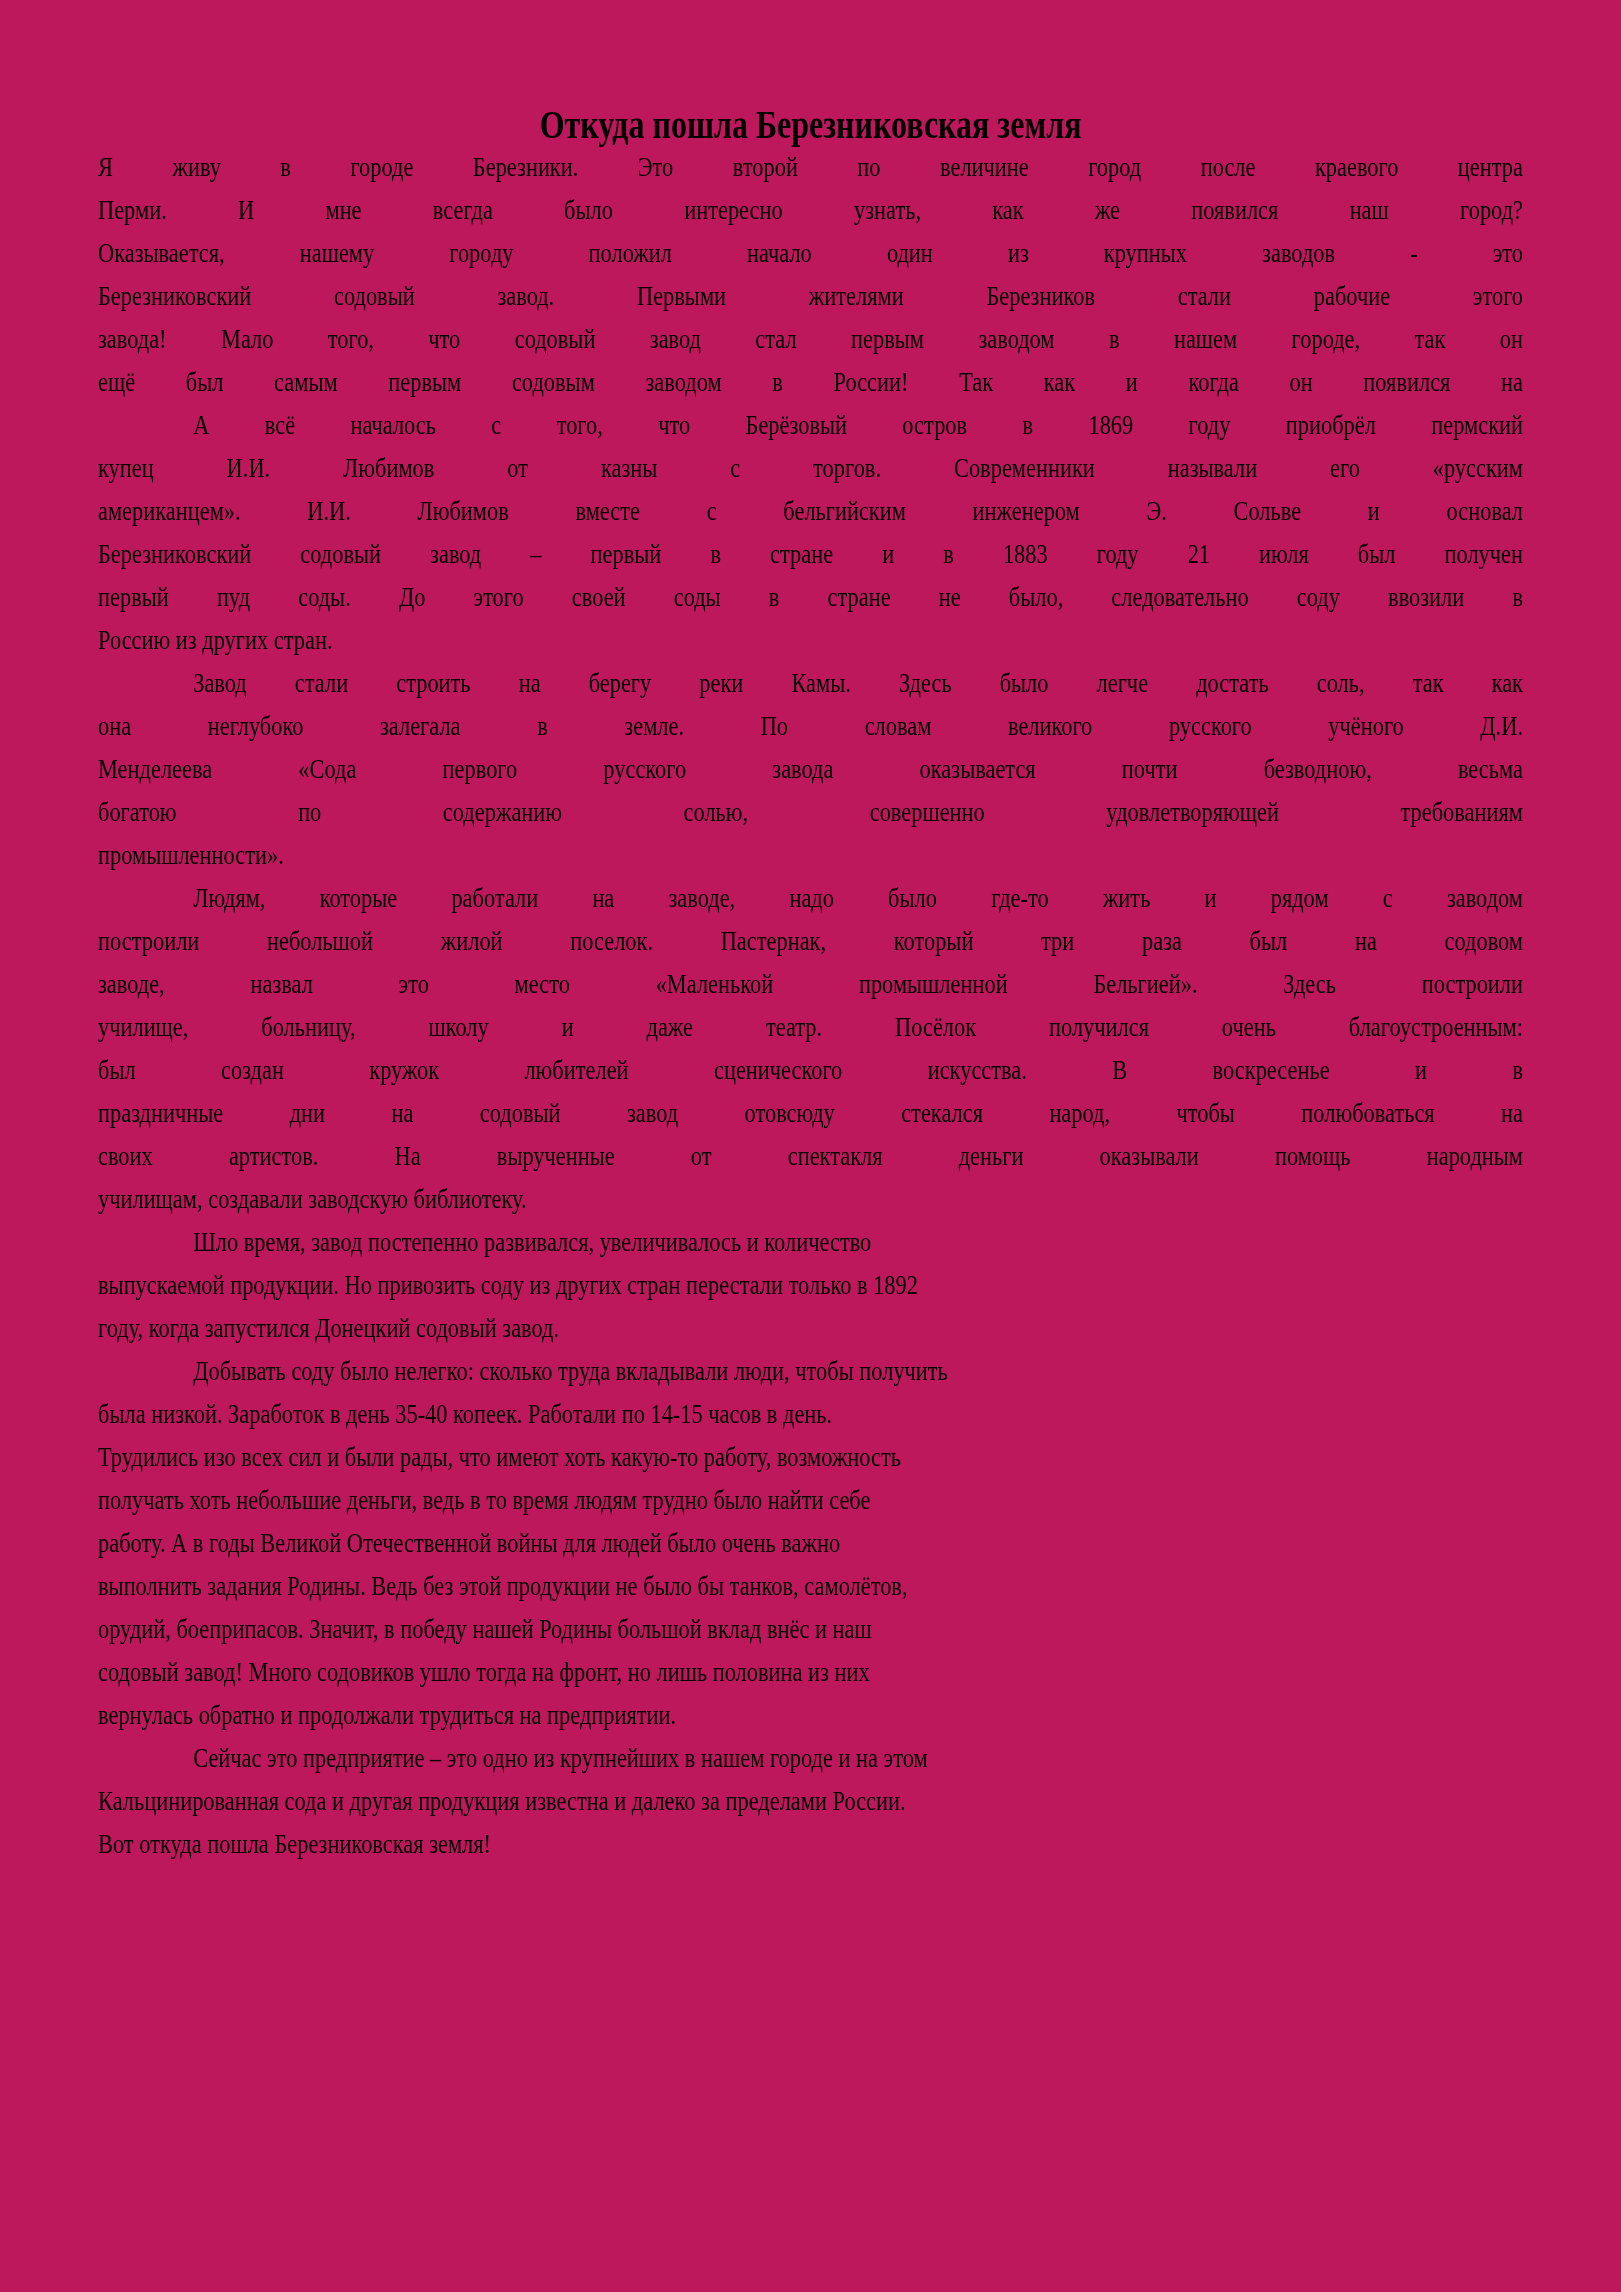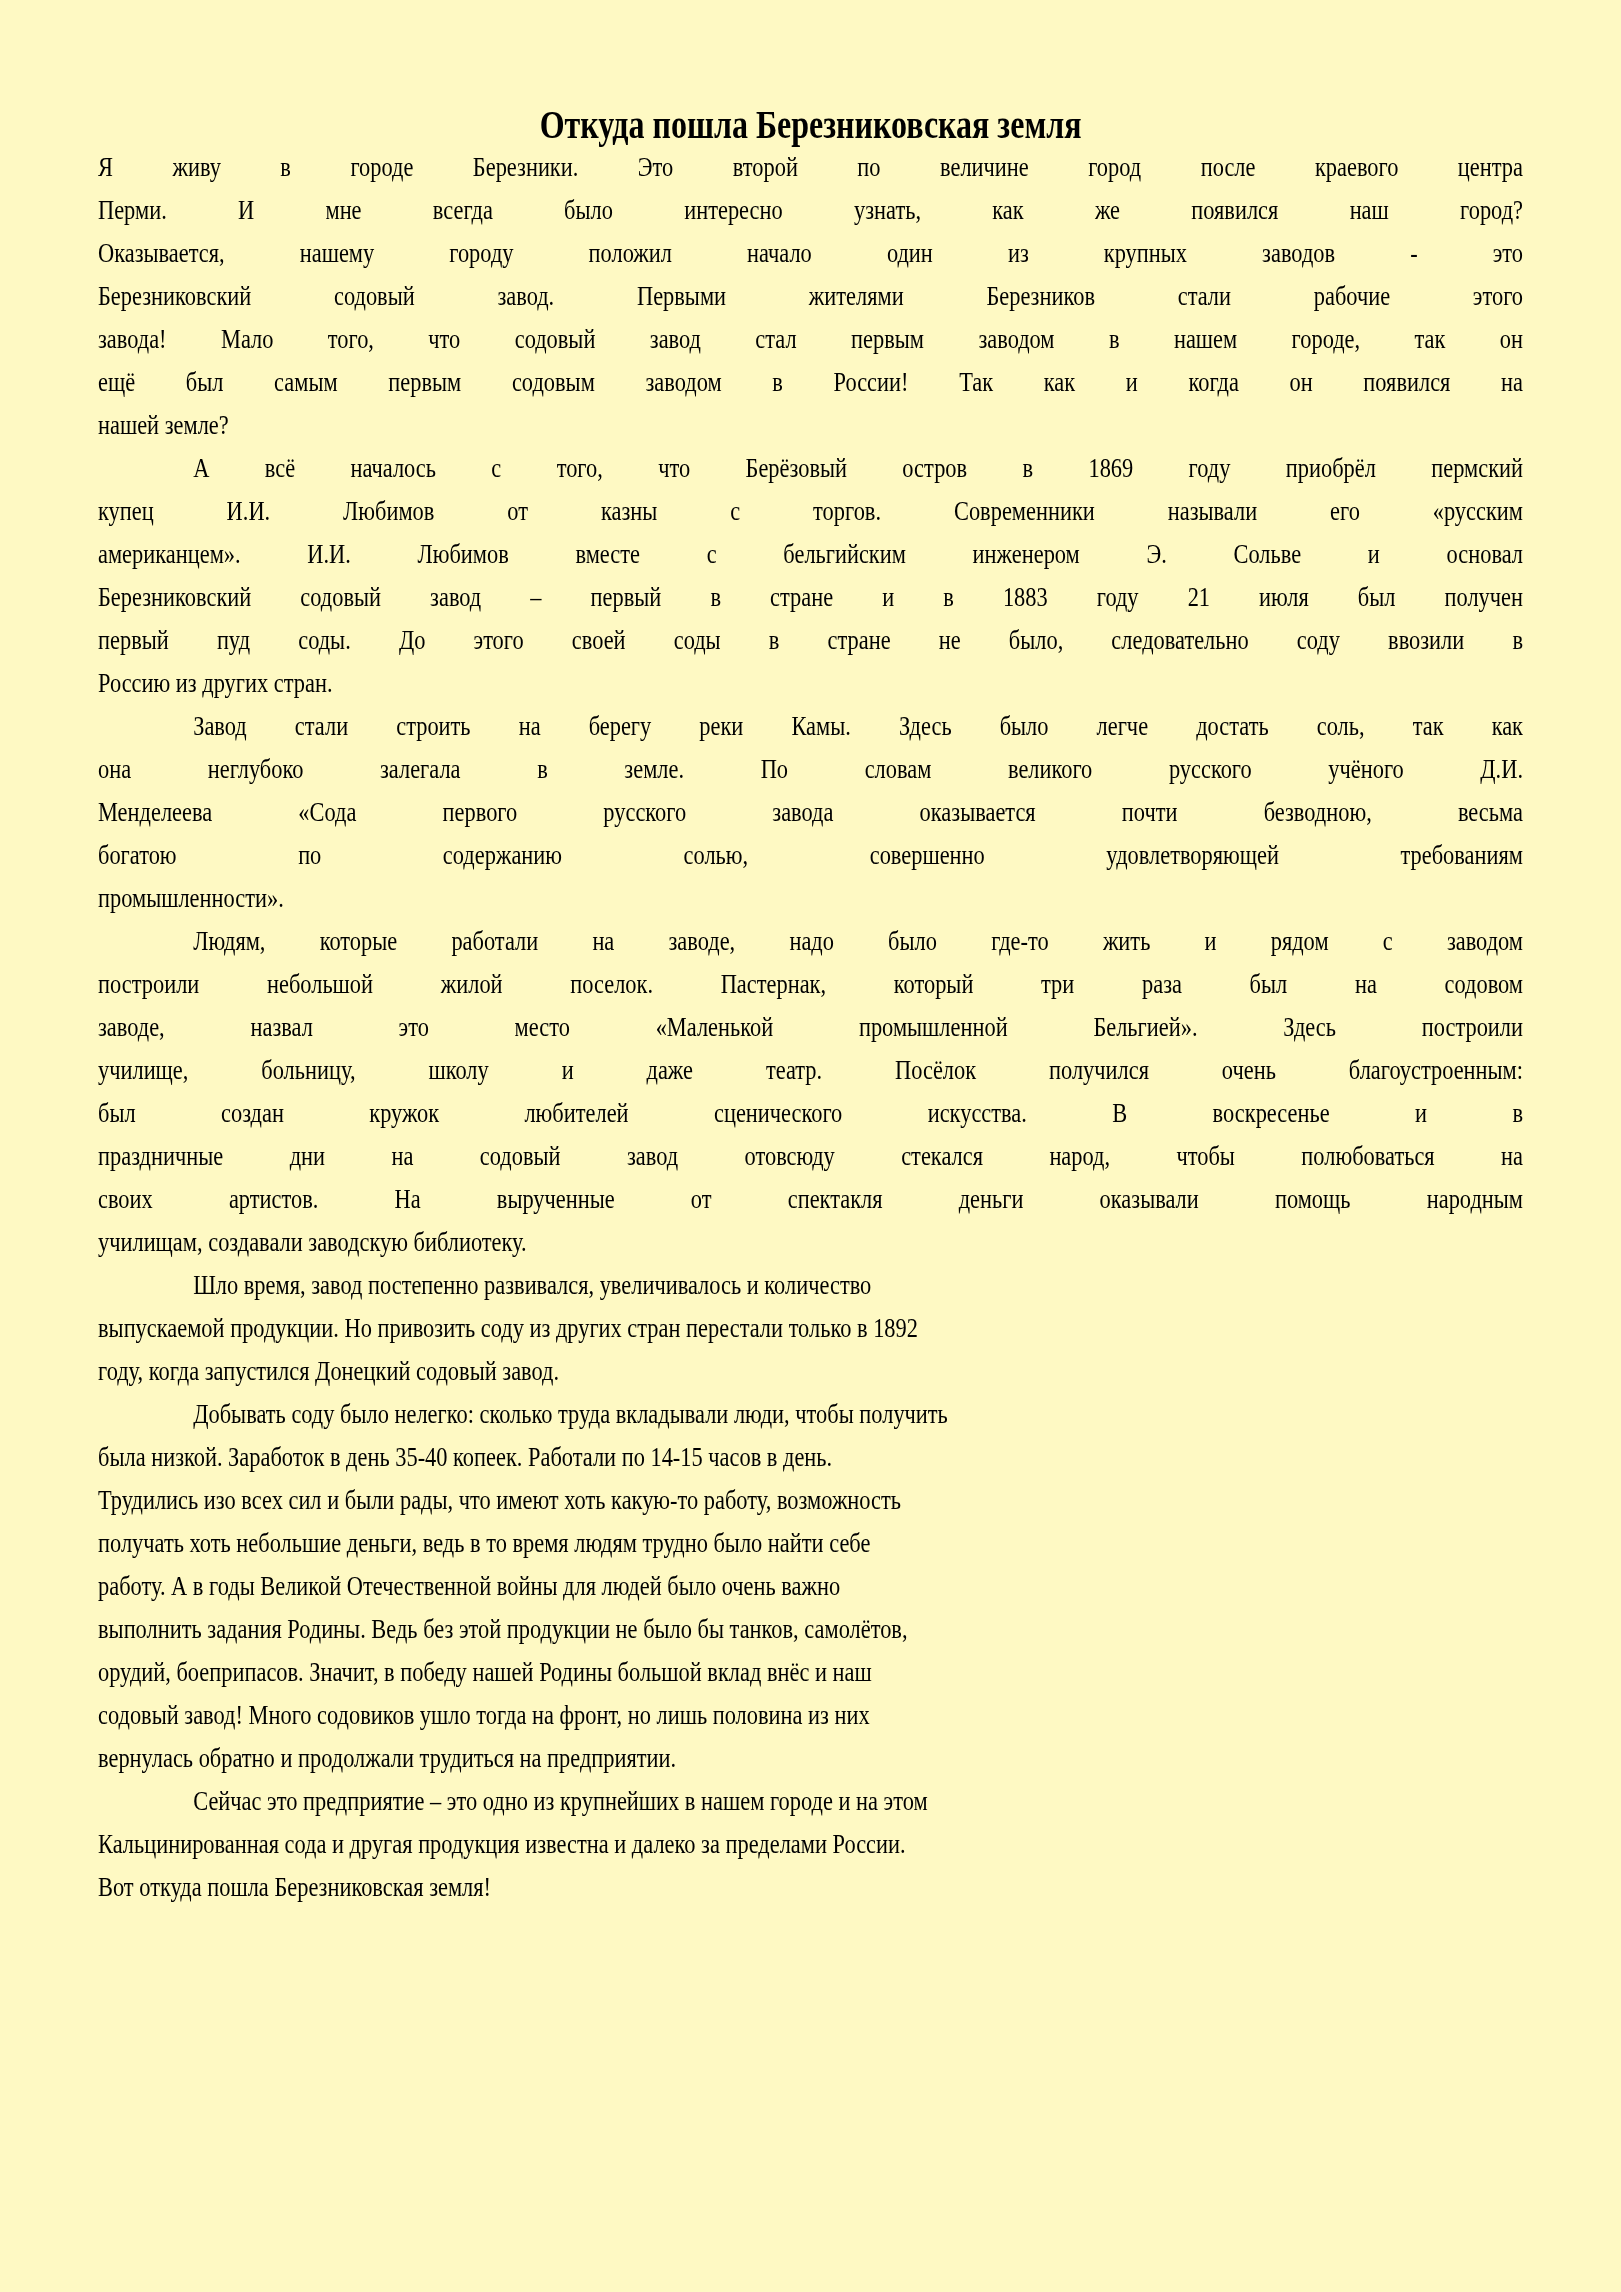--- a/index.html
+++ b/index.html
@@ -14,21 +14,21 @@
     overflow: hidden;
     color: #000000;
     font-family: "Liberation Serif", "DejaVu Serif", serif;
   }
   .page {
     position: absolute;
     left: 0;
     top: 0;
     width: 1621px;
     height: 2293px;
-    background: #fef9c3;
+    background: #be185d;
   }
   .title {
     position: absolute;
     left: 0;
     width: 1621px;
     top: 102px;
     height: 45px;
     text-align: center;
     font-weight: bold;
     font-size: 40px;
@@ -94,23 +94,20 @@
         </div>
         <div class="line just">
           <span class="txt">Березниковский содовый завод. Первыми жителями Березников стали рабочие этого</span>
         </div>
         <div class="line just">
           <span class="txt">завода!  Мало того, что содовый завод стал первым заводом в нашем городе, так  он</span>
         </div>
         <div class="line just">
           <span class="txt">ещё был самым первым содовым заводом в России! Так как и когда он появился на</span>
         </div>
-        <div class="line left">
-          <span class="txt">нашей земле?</span>
-        </div>
       </div>
       <div class="paragraph">
         <div class="line just indent">
           <span class="txt">А всё началось с того, что Берёзовый остров в 1869 году приобрёл пермский</span>
         </div>
         <div class="line just">
           <span class="txt">купец И.И. Любимов от казны с торгов. Современники называли его «русским</span>
         </div>
         <div class="line just">
           <span class="txt">американцем». И.И. Любимов вместе с бельгийским инженером Э. Сольве и основал</span>

